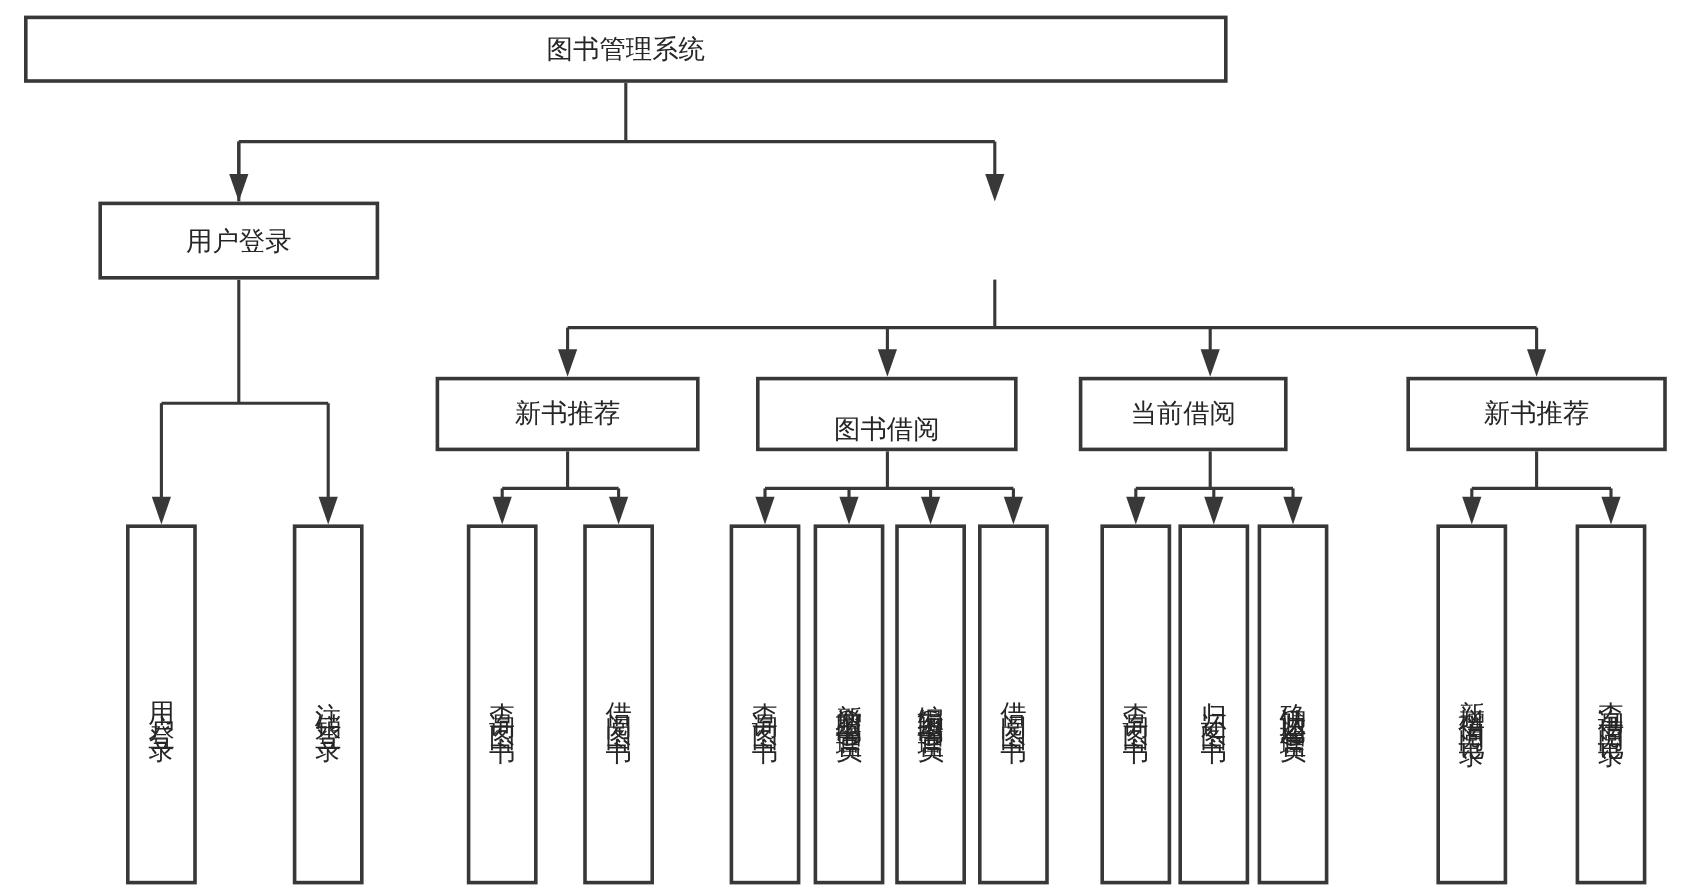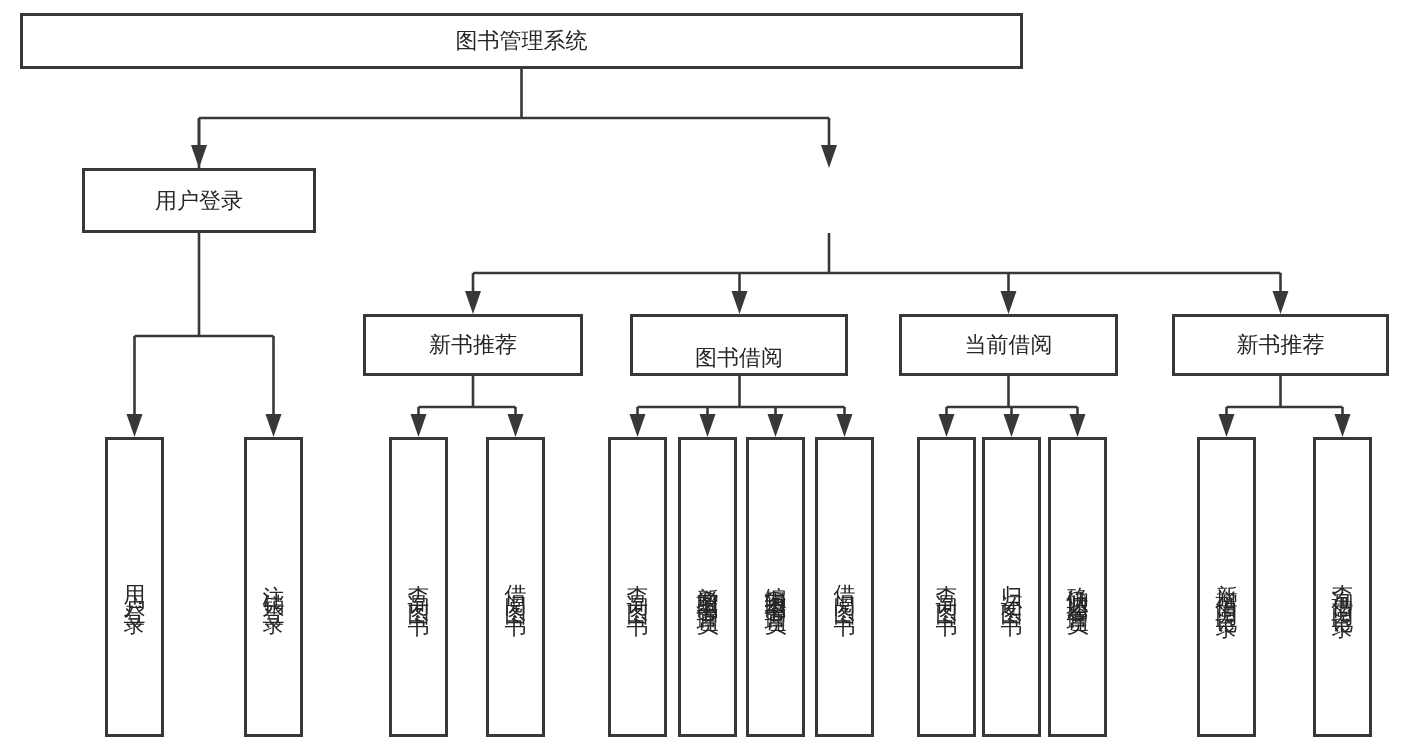--- a/index.html
+++ b/index.html
@@ -15,21 +15,21 @@
   svg.connectors{position:absolute;left:0;top:0;width:1405px;height:747px;z-index:1;}
   .node{position:absolute;border:3px solid var(--line);background:var(--bg);
     display:flex;align-items:center;justify-content:center;z-index:2;color:var(--text);}
   .hnode{font-size:22px;}
   .root{left:20px;top:13px;width:1003px;height:56px;align-items:center;}
   .l2a{left:82px;top:168px;width:234px;height:65px;}
   .l2b{left:712px;top:168px;width:235px;height:65px;}
   .l3{top:314px;width:220px;height:62px;}
   .l3a{left:363px;}
   .l3b{left:630px;width:218px;align-items:flex-end;}
-  .l3c{left:899px;width:219px;}
+  .l3c{left:899px;width:174px;}
   .l3d{left:1172px;width:217px;}
   .vnode{top:437px;width:59px;height:300px;}
   .vlabel{writing-mode:vertical-rl;text-orientation:mixed;font-size:22px;line-height:1;
     white-space:nowrap;}
   .sp10{letter-spacing:10px;}
   .sp7{letter-spacing:7px;}
   .sp4{letter-spacing:4px;}
   .watermark{position:absolute;left:1188px;top:718px;z-index:3;color:var(--wm);
     font-size:19px;letter-spacing:1px;}
 </style>

